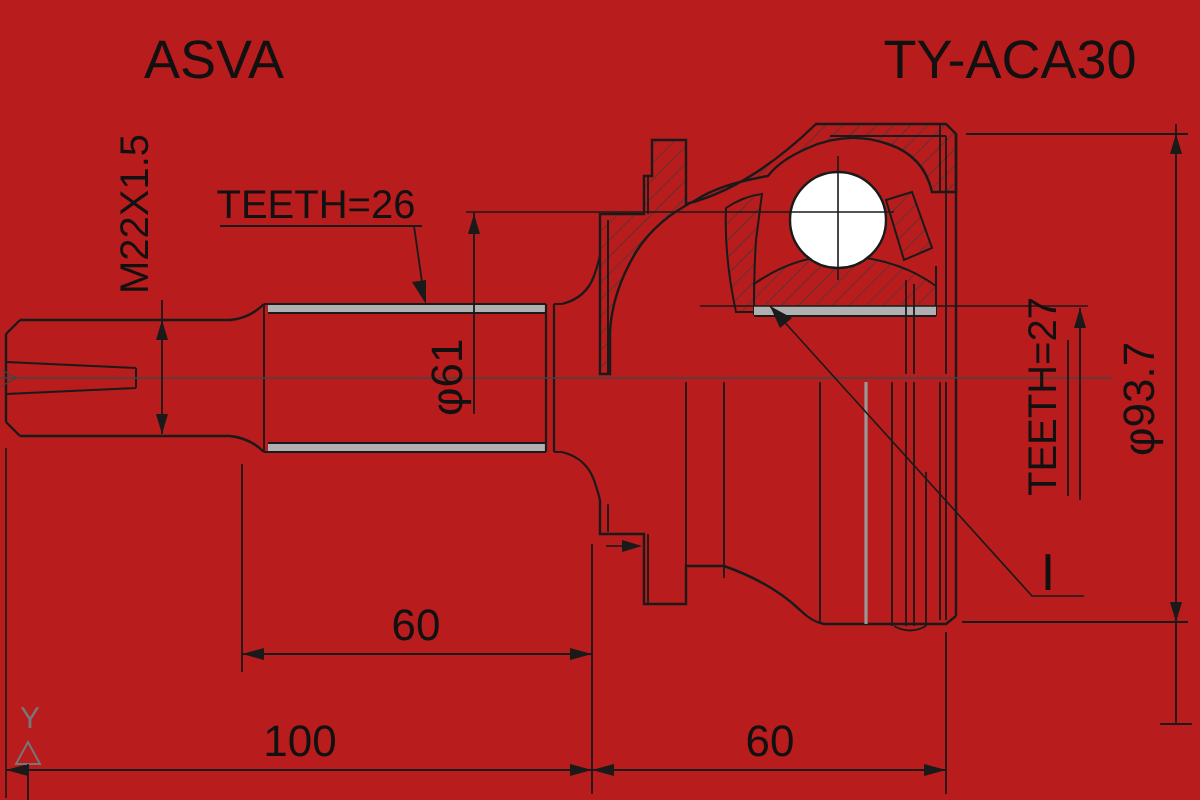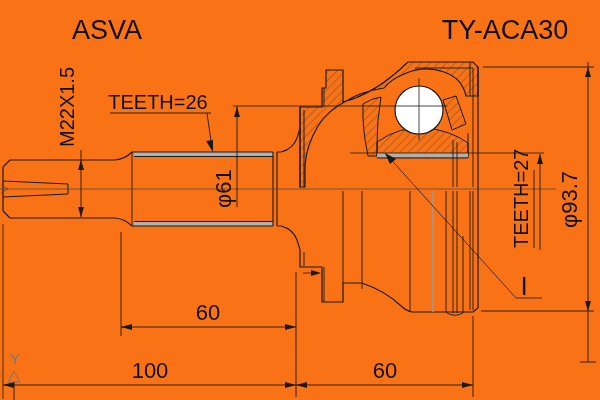--- a/index.html
+++ b/index.html
@@ -1,16 +1,16 @@
 <!DOCTYPE html>
 <html><head>
 <meta charset="utf-8">
 <style>
   html,body{margin:0;padding:0;background:#fff;}
-  .sheet{width:600px;height:400px;background:#f97316;overflow:hidden;position:relative;
+  .sheet{width:600px;height:400px;background:#b91c1c;overflow:hidden;position:relative;
          font-family:"Liberation Sans", sans-serif;}
   svg text{fill:#111;}
   .title{font-size:27px;}
   .dim{font-size:22px;}
   .dim-s{font-size:20px;}
   .axis{font-size:15px;fill:#777;}
   .imark{font-size:26px;}
 </style>
 </head>
 <body>

